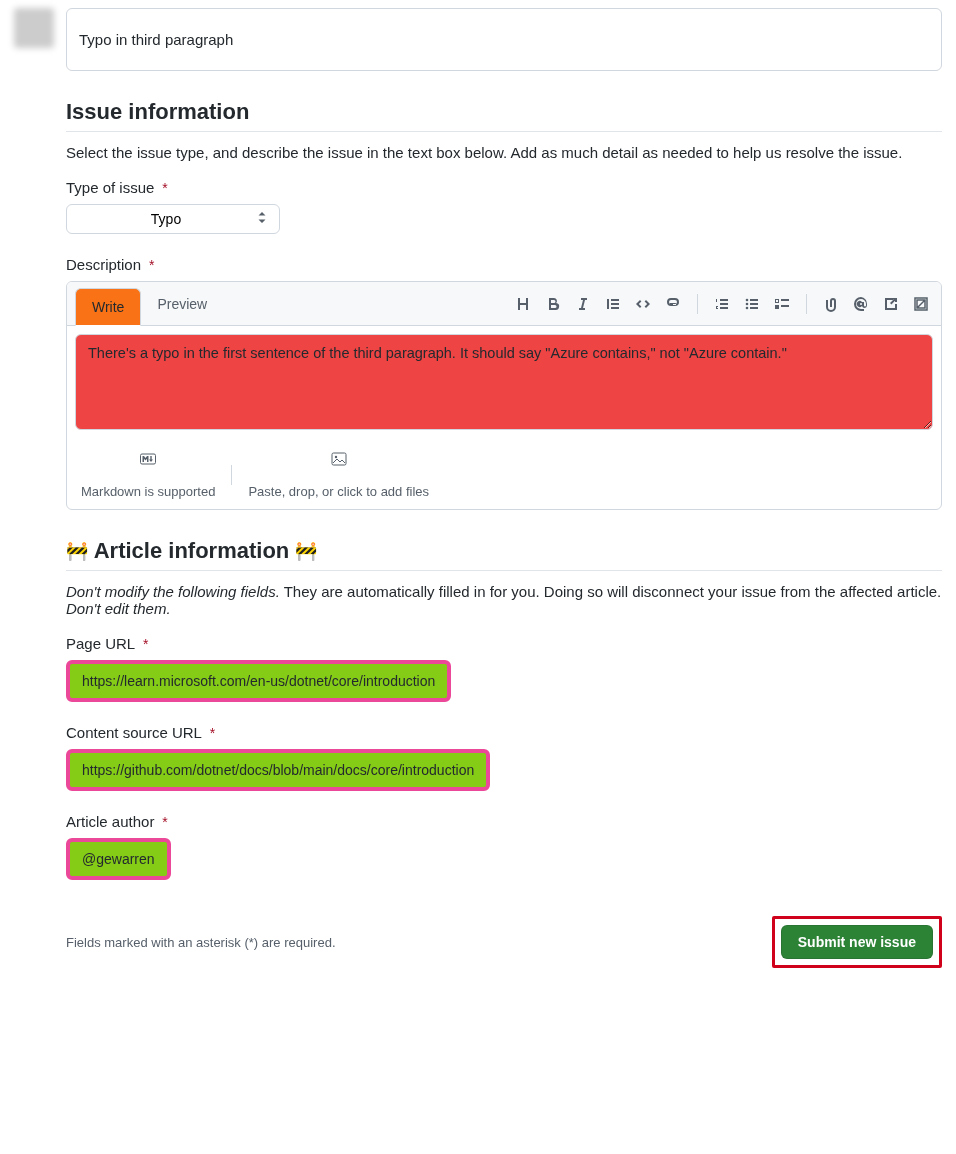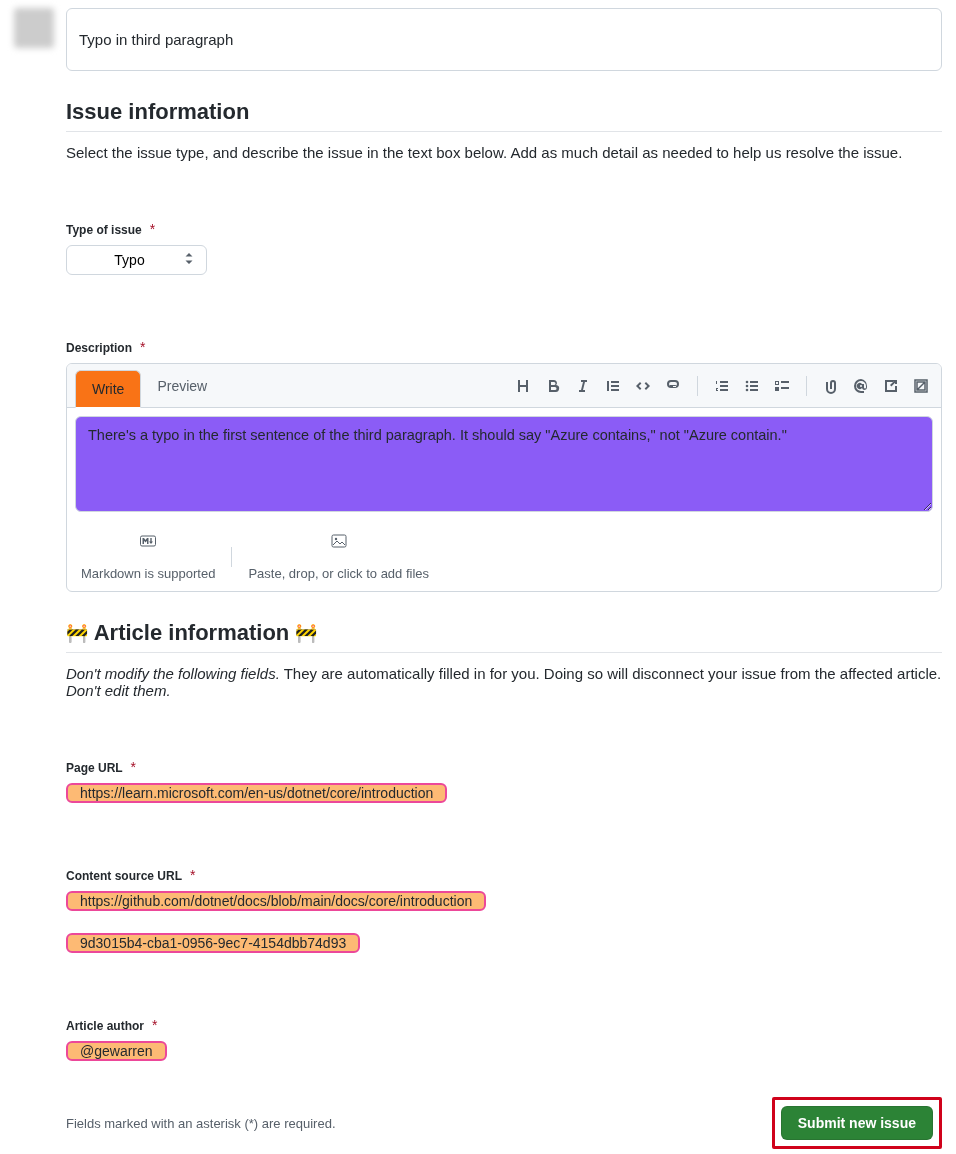--- a/index.html
+++ b/index.html
@@ -59,30 +59,29 @@
     font-size: 18px;
     vertical-align: 1px;
   }
   .section-desc {
     margin: 12px 0 18px 0;
     font-size: 15px;
     color: #24292e;
   }
   .field-block { margin-bottom: 22px; }
   .field-label {
-    font-weight: 700;
-    font-size: 12px;
+    font-weight: 400;
+    font-size: 15px;
     margin-bottom: 8px;
     display: inline-block;
-    margin-top: 44px;
   }
   .req { color: #a40e26; margin-left: 4px; }
   .select-wrap {
     position: relative;
-    width: 141px;
+    width: 214px;
   }
   .select {
     width: 100%;
     border: 1px solid #d0d7de;
     border-radius: 6px;
     padding: 6px 26px 6px 12px;
     font-size: 14px;
     background: #fff;
     appearance: none;
     -webkit-appearance: none;
@@ -153,21 +152,21 @@
   }
   .textarea {
     width: 100%;
     min-height: 96px;
     border: 1px solid #d0d7de;
     border-radius: 6px;
     padding: 10px 12px;
     font-size: 14.5px;
     font-family: inherit;
     color: #24292e;
-    background: #8b5cf6;
+    background: #ef4444;
     resize: vertical;
   }
   .editor-footer {
     display: flex;
     align-items: center;
     padding: 10px 14px;
     font-size: 13px;
     color: #57606a;
   }
   .editor-footer .foot-item {
@@ -176,25 +175,25 @@
     gap: 17px;
     flex-direction: column;
   }
   .foot-sep {
     width: 1px;
     height: 20px;
     background: #d0d7de;
     margin: 0 16px;
   }
   .readonly-input {
-    border: 2px solid #ec4899;
-    border-radius: 6px;
-    padding: 0 12px;
-    font-size: 14px;
-    background: #fdba74;
+    border: 4px solid #ec4899;
+    border-radius: 6px;
+    padding: 9px 12px;
+    font-size: 14px;
+    background: #84cc16;
     color: #24292e;
     display: inline-block;
     min-width: 100px;
   }
   .metadata-sub {
     font-size: 12.5px;
     color: #57606a;
     margin: 2px 0 10px 0;
   }
   .metadata-box {
@@ -400,21 +399,20 @@
 
       <div class="field-block">
         <div>
           <span class="field-label">Content source URL</span>
           <span class="req">*</span>
         </div>
         <div class="readonly-input">https://github.com/dotnet/docs/blob/main/docs/core/introduction</div>
       </div>
 
       <div class="field-block">
-        <div class="readonly-input">9d3015b4-cba1-0956-9ec7-4154dbb74d93</div>
       </div>
 
       <div class="field-block">
         <div>
           <span class="field-label">Article author</span>
           <span class="req">*</span>
         </div>
         <div class="readonly-input">@gewarren</div>
       </div>
 

